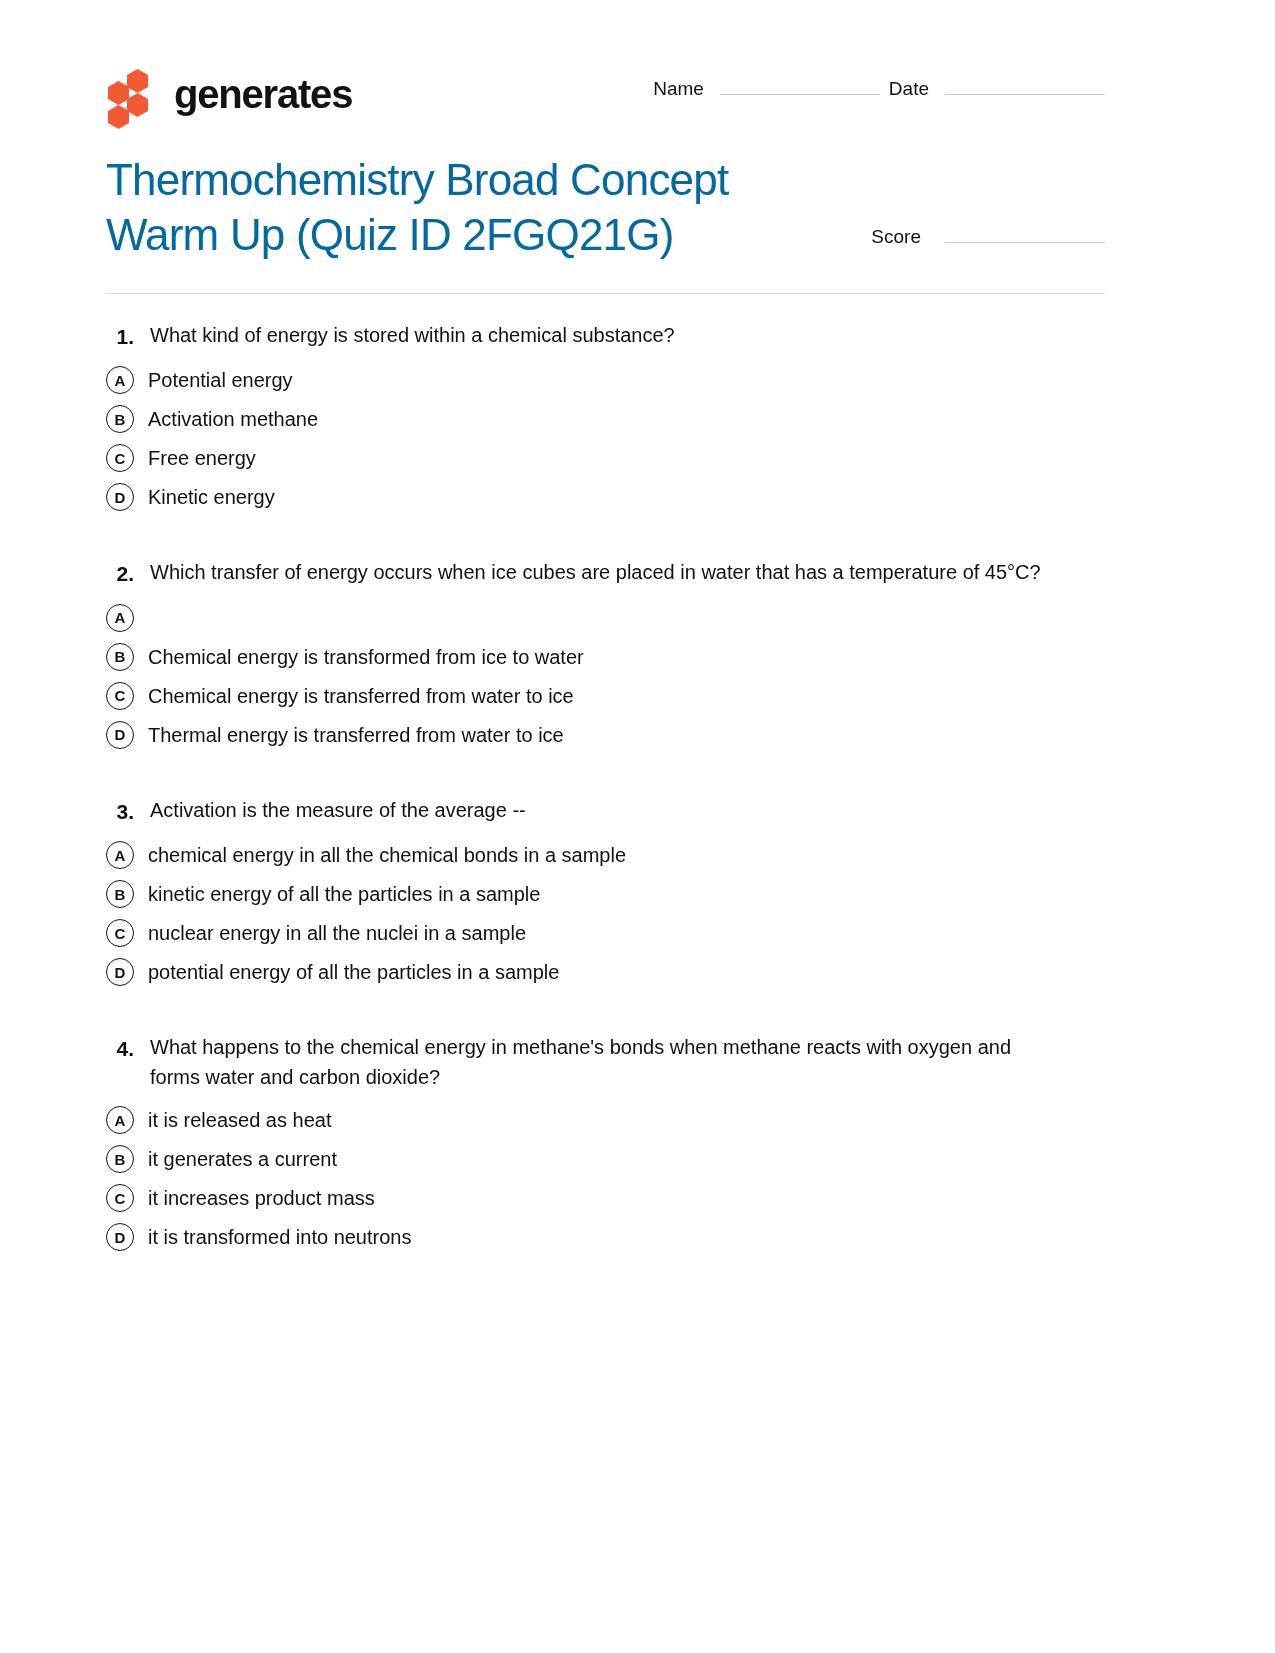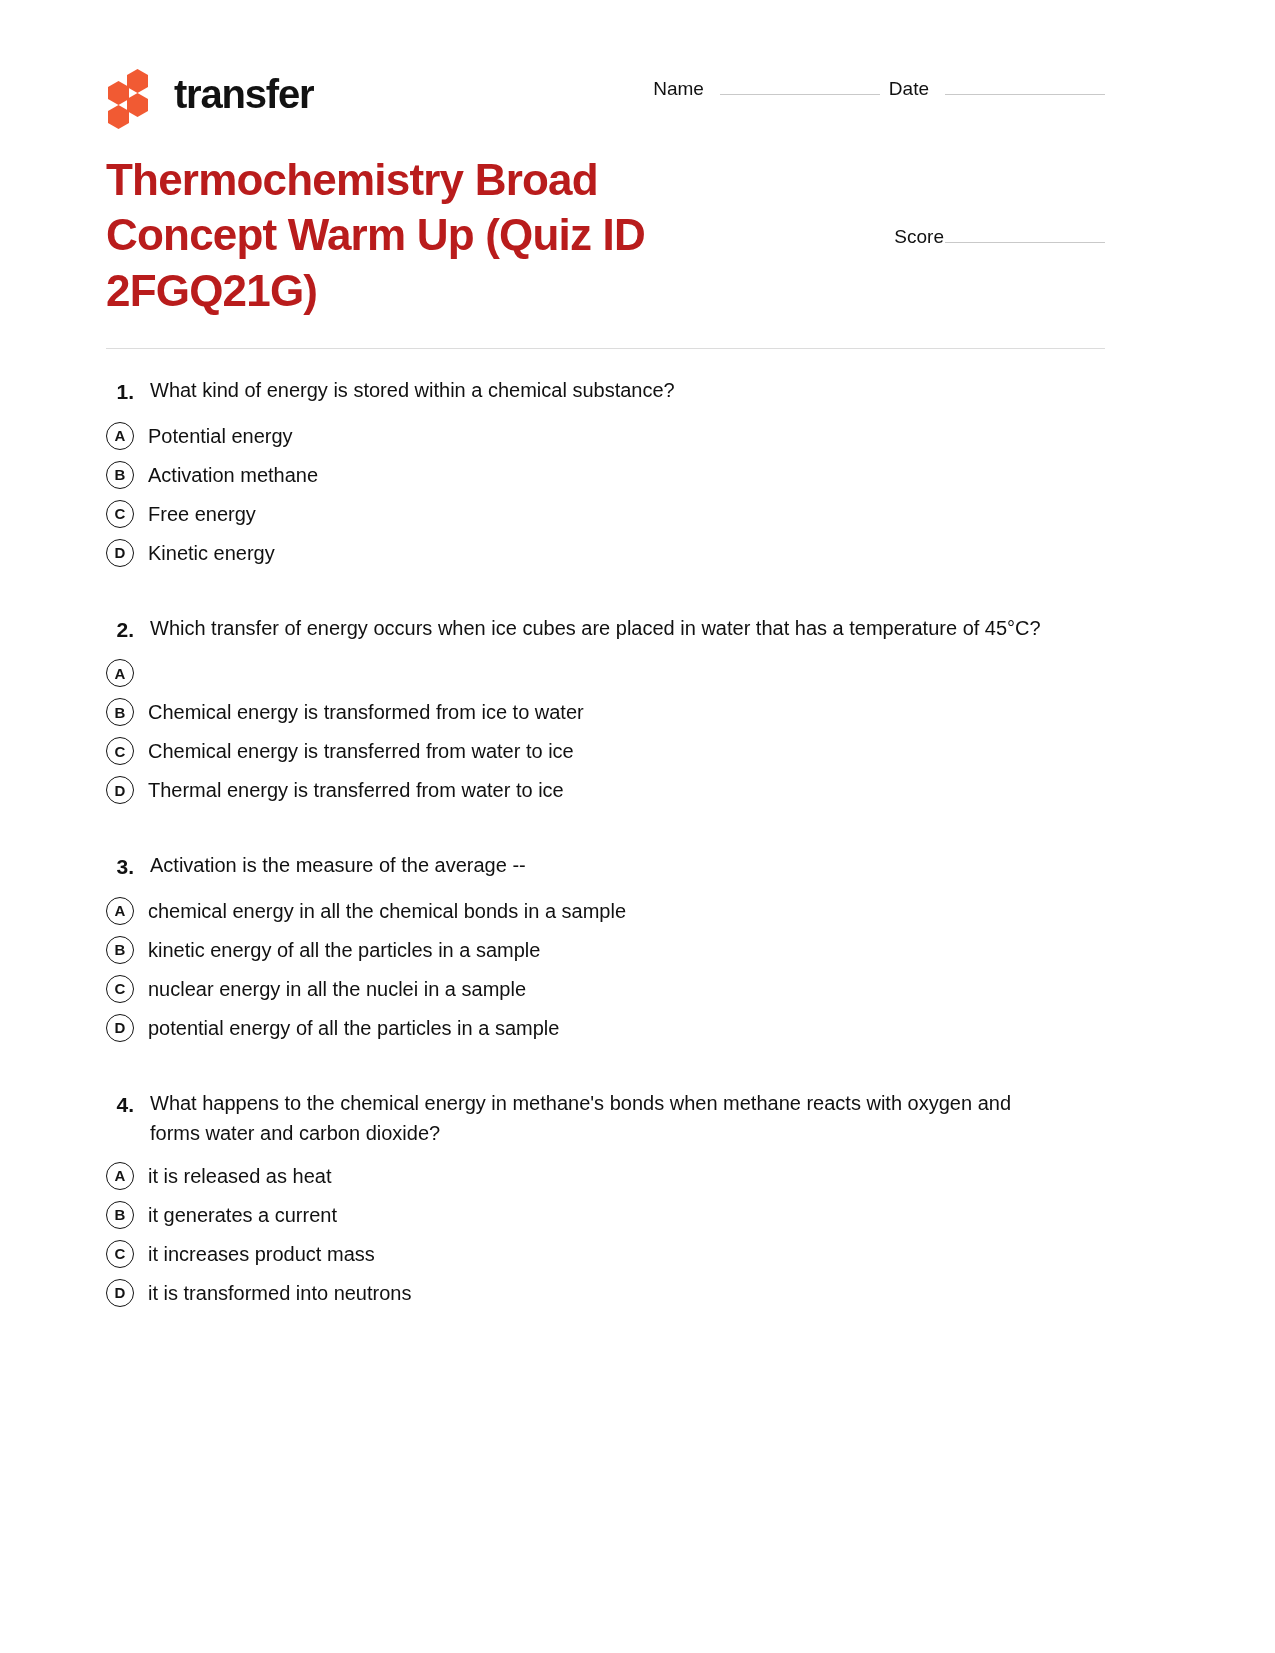--- a/index.html
+++ b/index.html
@@ -97,31 +97,31 @@
   
   .title-block {
     display: flex;
     align-items: flex-start;
     justify-content: space-between;
     padding: 32px 170px 0 106px;
   }
 
   .quiz-title {
     font-size: 44px;
-    font-weight: 700;
+    font-weight: 400;
     line-height: 1.26;
     letter-spacing: -0.8px;
-    color: #b91c1c;
+    color: #0369a1;
     max-width: 640px;
   }
 
   .score-wrap {
     display: flex;
     align-items: baseline;
-    gap: 1px;
+    gap: 24px;
     padding-top: 72px;
     white-space: nowrap;
   }
 
   .divider {
     margin: 30px 170px 0 106px;
     border-top: 1.5px solid #dcdcdc;
   }
 
   
@@ -192,21 +192,21 @@
 
   <div class="header">
 
     <div class="brand">
       <div class="logo-mark">
         <span class="hex h1"></span>
         <span class="hex h2"></span>
         <span class="hex h3"></span>
         <span class="hex h4"></span>
       </div>
-      <div class="brand-name">transfer</div>
+      <div class="brand-name">generates</div>
     </div>
 
     <div class="id-fields">
       <div class="field-row">
         <span class="field-label">Name</span>
         <span class="field-line"></span>
       </div>
       <div class="field-row">
         <span class="field-label">Date</span>
         <span class="field-line"></span>

